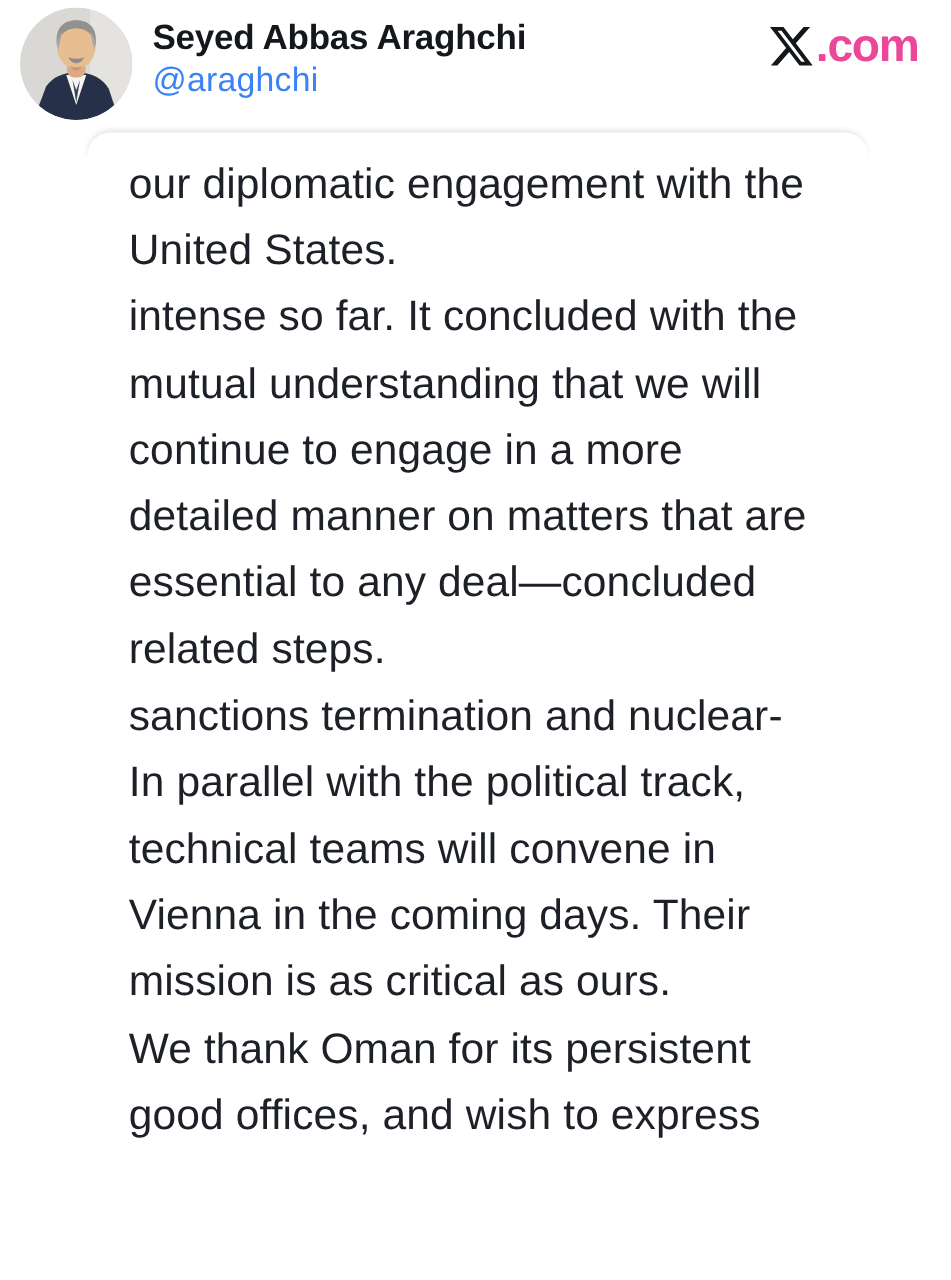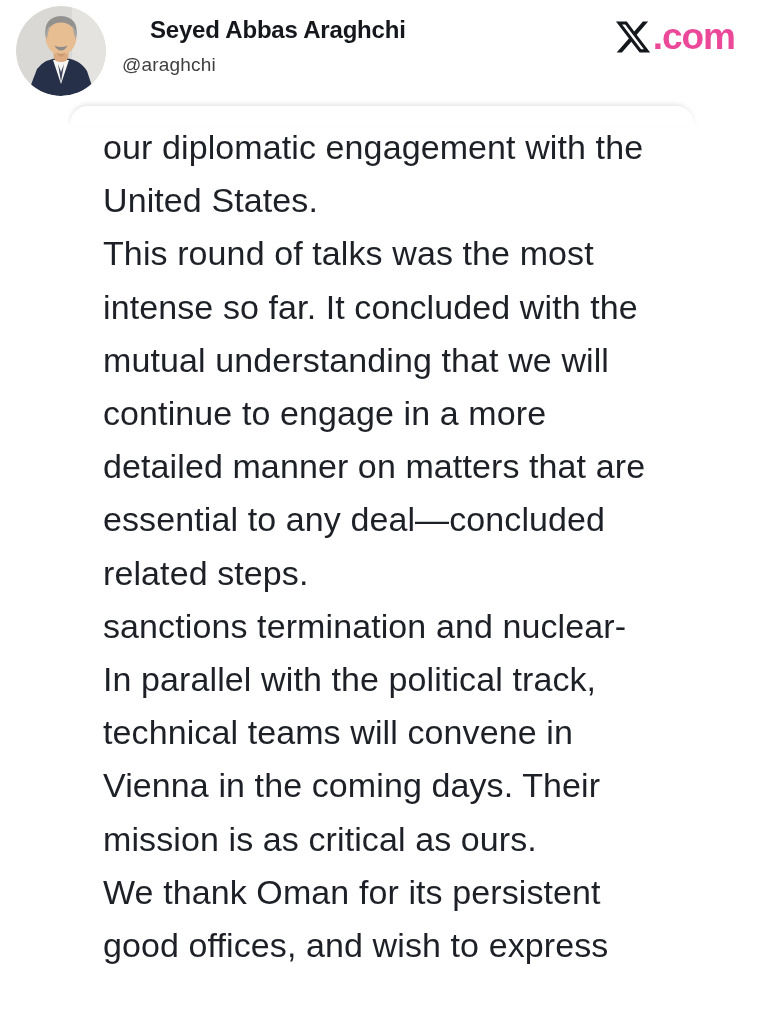--- a/index.html
+++ b/index.html
@@ -36,33 +36,32 @@
     box-shadow: 0 0 0 1px rgba(0,0,0,0.05) inset;
     cursor: pointer;
   }
   .avatar svg { display: block; width: 100%; height: 100%; }
   .id-block {
     position: absolute;
     left: 122px;
     top: 12px;
   }
   .display-name {
-    font-size: 24px;
+    font-size: 28px;
     font-weight: 700;
     color: #14171c;
     line-height: 36px;
     letter-spacing: -0.2px;
     white-space: nowrap;
     cursor: pointer;
-    margin-left: 28px;
   }
   .handle {
-    font-size: 19px;
+    font-size: 27px;
     font-weight: 400;
-    color: #404040;
+    color: #3b82f6;
     line-height: 33px;
     letter-spacing: 0.2px;
     white-space: nowrap;
     cursor: pointer;
   }
   .watermark {
     position: absolute;
     right: 26px;
     top: 18px;
     display: flex;
@@ -158,21 +157,20 @@
   <div class="card-edge"></div>
   <div class="card-mask"></div>
 
   <main class="tweet-body">
 
 
       <div class="tweet-line">our diplomatic engagement with the</div>
 
       <div class="tweet-line">United States.</div>
 
-      <div class="tweet-line">This round of talks was the most</div>
 
       <div class="tweet-line">intense so far. It concluded with the</div>
 
       <div class="tweet-line">mutual understanding that we will</div>
 
       <div class="tweet-line">continue to engage in a more</div>
 
       <div class="tweet-line">detailed manner on matters that are</div>
 
       <div class="tweet-line">essential to any deal—concluded</div>

